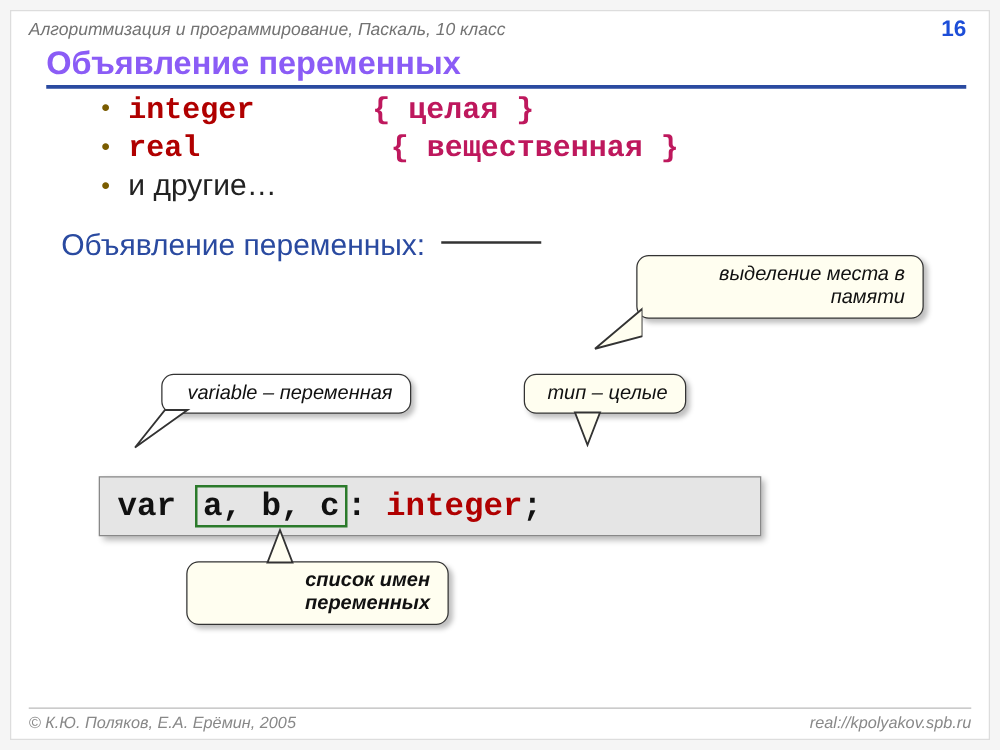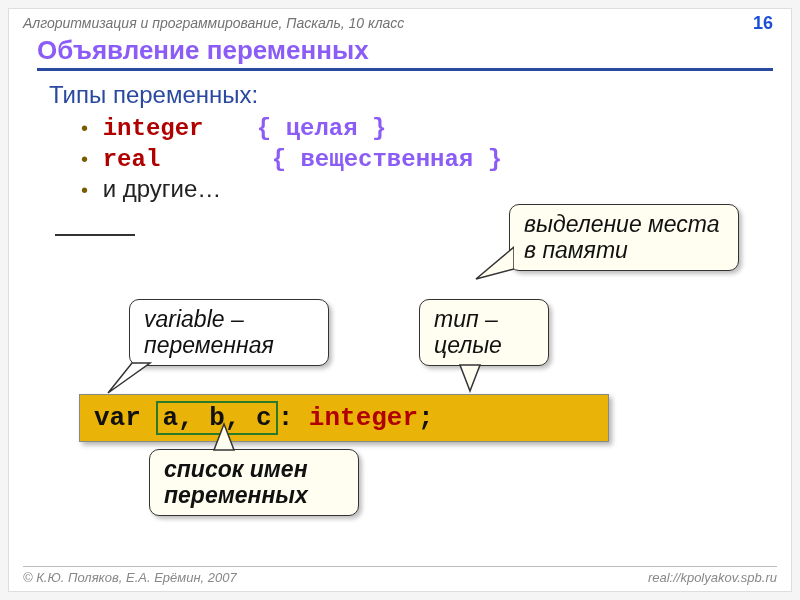--- a/index.html
+++ b/index.html
@@ -47,21 +47,21 @@
     font-size: 24px;
     margin: 10px 0 4px 40px;
   }
   .bullets { margin-left: 72px; }
   .bullet-row {
     font-size: 24px;
     margin: 2px 0;
   }
   .dot { color: #7a5c00; font-size: 20px; margin-right: 8px; vertical-align: middle;}
   .kw { font-family: "Courier New", monospace; font-weight: bold; color: #b00000; }
-  .brace { font-family: "Courier New", monospace; font-weight: bold; color: #8b5cf6; }
+  .brace { font-family: "Courier New", monospace; font-weight: bold; color: #be185d; margin-left: 41px; }
   .plain { color: #222; }
   .sub2 {
     color: #2a4aa0;
     font-size: 24px;
     margin: 20px 0 4px 40px;
     position: relative;
   }
   .sub2-line {
     display: inline-block;
     border-bottom: 2px solid #333;
@@ -71,42 +71,41 @@
     position: relative;
     top: -4px;
   }
   
   .callout {
     position: absolute;
     background: #fffef0;
     border: 1.5px solid #333;
     border-radius: 10px;
     padding: 6px 14px;
-    font-size: 23px;
-    text-align: left;
+    font-size: 16px;
+    text-align: right;
     line-height: 1.15;
     box-shadow: 3px 3px 4px rgba(0,0,0,0.25);
     font-style: italic;
     color: #111;
   }
   .callout.white { background: #fff; font-style: italic; }
   
   .codebox {
     position: absolute;
     left: 70px;
     top: 372px;
     width: 500px;
-    background: #eab308;
+    background: #e5e5e5;
     border: 1px solid #888;
     box-shadow: 3px 3px 5px rgba(0,0,0,0.3);
     padding: 8px 14px;
     font-family: "Courier New", monospace;
     font-weight: bold;
     font-size: 26px;
-    margin-top: 13px;
   }
   .codebox .vars-frame {
     border: 2px solid #2b7a2b;
     padding: 0 4px;
     color: #111;
   }
   .footer {
     position: absolute;
     bottom: 6px;
     left: 14px; right: 14px;
@@ -120,41 +119,41 @@
   }
 </style>
 </head>
 <body>
 
 <div class="slide">
   <div class="header-strip">Алгоритмизация и программирование, Паскаль, 10 класс</div>
   <div class="page-num">16</div>
   <div class="title">Объявление переменных</div>
 
-  <div class="sub1">Типы переменных:</div>
   <div class="bullets">
     <div class="bullet-row">
       <span class="dot">•</span>
       <span class="kw">integer</span>
       <span style="display:inline-block;width:40px"></span>
       <span class="brace">{ целая }</span>
     </div>
     <div class="bullet-row">
       <span class="dot">•</span>
       <span class="kw">real</span>
       <span style="display:inline-block;width:98px"></span>
       <span class="brace">{ вещественная }</span>
     </div>
     <div class="bullet-row">
       <span class="dot">•</span>
       <span class="plain">и другие…</span>
     </div>
   </div>
 
   <div class="sub2">
+    <span>Объявление переменных:</span>
     <span class="sub2-line"></span>
   </div>
 
   <div class="callout" style="left:500px; top:195px; width:200px;">
     <span>выделение места в памяти</span>
     <svg style="position:absolute; left:-36px; top:36px;" width="40" height="40">
       <polygon points="40,6 40,28 2,38" fill="#fffef0" stroke="#333" stroke-width="1.5"></polygon>
     </svg>
   </div>
 
@@ -181,16 +180,16 @@
   </div>
 
   <div class="callout" style="left:140px; top:440px; width:180px;font-weight:bold;">
     <svg style="position:absolute; left:60px; top:-28px;" width="40" height="30">
       <polygon points="14,2 4,28 24,28" fill="#fffef0" stroke="#333" stroke-width="1.5"></polygon>
     </svg>
     <span>список имен переменных</span>
   </div>
 
   <div class="footer">
-    <span>© К.Ю. Поляков, Е.А. Ерёмин, 2007</span>
+    <span>© К.Ю. Поляков, Е.А. Ерёмин, 2005</span>
     <span>real://kpolyakov.spb.ru</span>
   </div>
 </div>
 
 </body></html>

